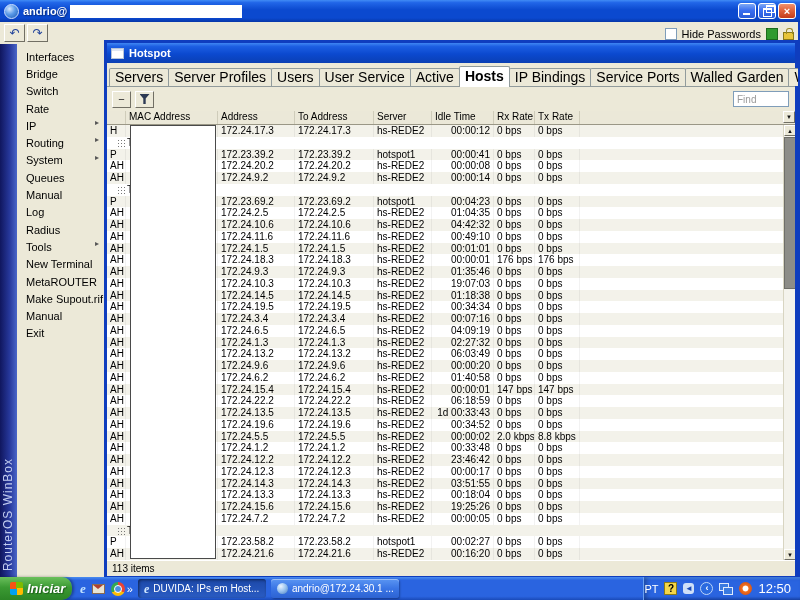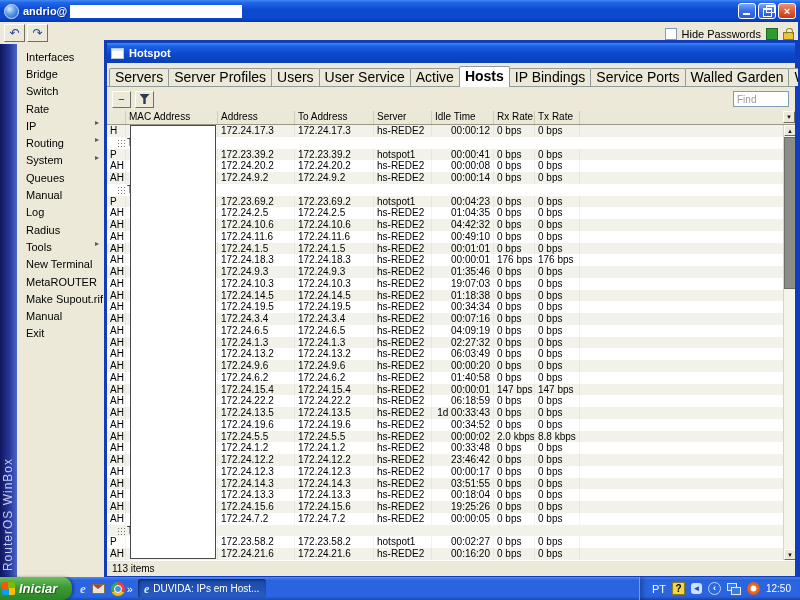--- a/index.html
+++ b/index.html
@@ -92,53 +92,53 @@
   .sb-thumb{position:absolute;left:0;top:12px;width:12px;height:152px;background:#8d8d88;border:1px solid #6f6f6a;box-sizing:border-box;}
   .statusbar{height:16px;background:#ece9d8;border-top:1px solid #fff;font-size:10px;padding:2px 0 0 5px;box-sizing:border-box;color:#000;}
 
   
   .screen-edge{position:absolute;right:0;top:22px;width:2px;height:555px;background:#0f3dbe;}
 
   
   .taskbar{position:absolute;left:0;top:577px;width:800px;height:23px;display:flex;align-items:center;
     background:linear-gradient(180deg,#4a8df0 0%,#2a64e0 14%,#2a64e0 84%,#1a4ab8 100%);}
   .start{height:23px;width:72px;flex:0 0 auto;border-radius:0 10px 10px 0;display:flex;align-items:center;gap:4px;
-    padding-left:2px;box-sizing:border-box;color:#fff;font-style:italic;font-weight:bold;font-size:13px;
+    padding-left:10px;box-sizing:border-box;color:#fff;font-style:italic;font-weight:bold;font-size:13px;
     text-shadow:1px 1px 1px #1c5c18;background:linear-gradient(180deg,#6ac05c,#3b9a33 45%,#2c8526);
     box-shadow:2px 0 3px rgba(0,0,0,.35);}
   .winflag{width:13px;height:13px;border-radius:2px;flex:0 0 auto;
     background:conic-gradient(#7cbb00 0 25%,#ffbb00 25% 50%,#00a1f1 50% 75%,#f65314 75% 100%);}
   .ql{display:flex;align-items:center;gap:6px;margin-left:8px;}
   .ie-e{color:#bfe0ff;font-size:13px;font-weight:bold;font-style:italic;font-family:"Liberation Serif",serif;line-height:1;}
   .env{width:13px;height:10px;background:#e8e4d4;border:1px solid #8a6a50;position:relative;box-sizing:border-box;}
   .env:before{content:"";position:absolute;left:0;top:0;border-left:5px solid transparent;border-right:5px solid transparent;border-top:4px solid #b04030;}
   .chrome{width:14px;height:14px;border-radius:50%;position:relative;
     background:conic-gradient(#ea4335 0 120deg,#fbbc05 120deg 240deg,#34a853 240deg 360deg);}
   .chrome:after{content:"";position:absolute;left:4px;top:4px;width:6px;height:6px;border-radius:50%;background:#4a90e2;border:1px solid #fff;box-sizing:content-box;margin:-1px;}
   .ql-more{color:#fff;font-size:11px;margin-left:2px;}
   .taskbtn{height:19px;margin-left:5px;display:flex;align-items:center;gap:4px;padding:0 6px;font-size:10px;color:#fff;
     border-radius:3px;width:128px;box-sizing:border-box;white-space:nowrap;overflow:hidden;
     background:linear-gradient(180deg,#5a95f2,#3a75e5 50%,#2d63d2);
     box-shadow:inset 0 1px 0 rgba(255,255,255,.4),1px 1px 2px rgba(0,0,0,.3);}
   .taskbtn.active{background:linear-gradient(180deg,#1c48a8,#2a5cc4);box-shadow:inset 1px 1px 3px rgba(0,0,0,.5);}
   .tb-ie{color:#cfe6ff;font-size:12px;font-weight:bold;font-style:italic;font-family:"Liberation Serif",serif;line-height:1;}
   .tb-globe{width:11px;height:11px;border-radius:50%;background:radial-gradient(circle at 35% 30%,#eaf3ff,#9ec6f0 45%,#4a7ec0);flex:0 0 auto;}
-  .tray{margin-left:auto;height:23px;display:flex;align-items:center;gap:6px;padding:0 9px 0 12px;
+  .tray{margin-left:auto;height:23px;display:flex;align-items:center;gap:6px;padding:0 9px 0 0;
     border-left:1px solid #6aa0f0;box-shadow:inset 3px 0 4px rgba(0,0,0,.25);color:#fff;font-size:11px;}
   .tray-help{width:13px;height:13px;background:#f4d648;border:1px solid #8a7a1a;box-sizing:border-box;color:#000;
     font-size:10px;font-weight:bold;display:flex;align-items:center;justify-content:center;}
   .tray-chev{width:11px;height:11px;border-radius:3px;background:#cfe0f8;color:#1a4ab8;font-size:8px;
     display:flex;align-items:center;justify-content:center;}
   .tray-msn{width:13px;height:13px;border-radius:50%;background:#2a6ae0;border:1px solid #bcd4f8;box-sizing:border-box;
     color:#fff;font-size:9px;font-weight:bold;display:flex;align-items:center;justify-content:center;line-height:1;}
   .tray-net{position:relative;width:14px;height:12px;}
   .tray-net:before,.tray-net:after{content:"";position:absolute;width:8px;height:6px;background:#3a7ae0;border:1px solid #dfeafc;}
   .tray-net:before{left:0;top:0;} .tray-net:after{right:0;bottom:0;}
   .tray-av{width:13px;height:13px;border-radius:50%;background:radial-gradient(circle,#fff 0 28%,#f07020 36%,#d04a10 90%);}
-  .clock{color:#fff;font-size:10px;}
+  .clock{color:#fff;font-size:13px;}
 </style>
 </head>
 <body>
 
 <div class="screen">
 
   <div class="titlebar">
     <span class="title-globe"></span>
     <span class="title-text">
       <span>andrio@</span>
@@ -690,20 +690,24 @@
         <span class="ie-e">e</span>
         <span class="env"></span>
         <span class="chrome"></span>
       </div>
     <span class="ql-more"><span>»</span></span>
     <span id="tasks" style="display:flex;">
         <div class="taskbtn active">
           <span class="tb-ie">e</span>
           <span>DUVIDA: IPs em Host...</span>
         </div>
+        <div class="taskbtn">
+          <span class="tb-globe"></span>
+          <span>andrio@172.24.30.1 ...</span>
+        </div>
       </span>
     <div class="tray">
       <span>PT</span>
       <span id="tray-icons" style="display:flex;align-items:center;gap:6px;">
           <span class="tray-help">?</span>
           <span class="tray-chev">◄</span>
           <span class="tray-msn">‹</span>
           <span class="tray-net"></span>
           <span class="tray-av"></span>
         </span>

